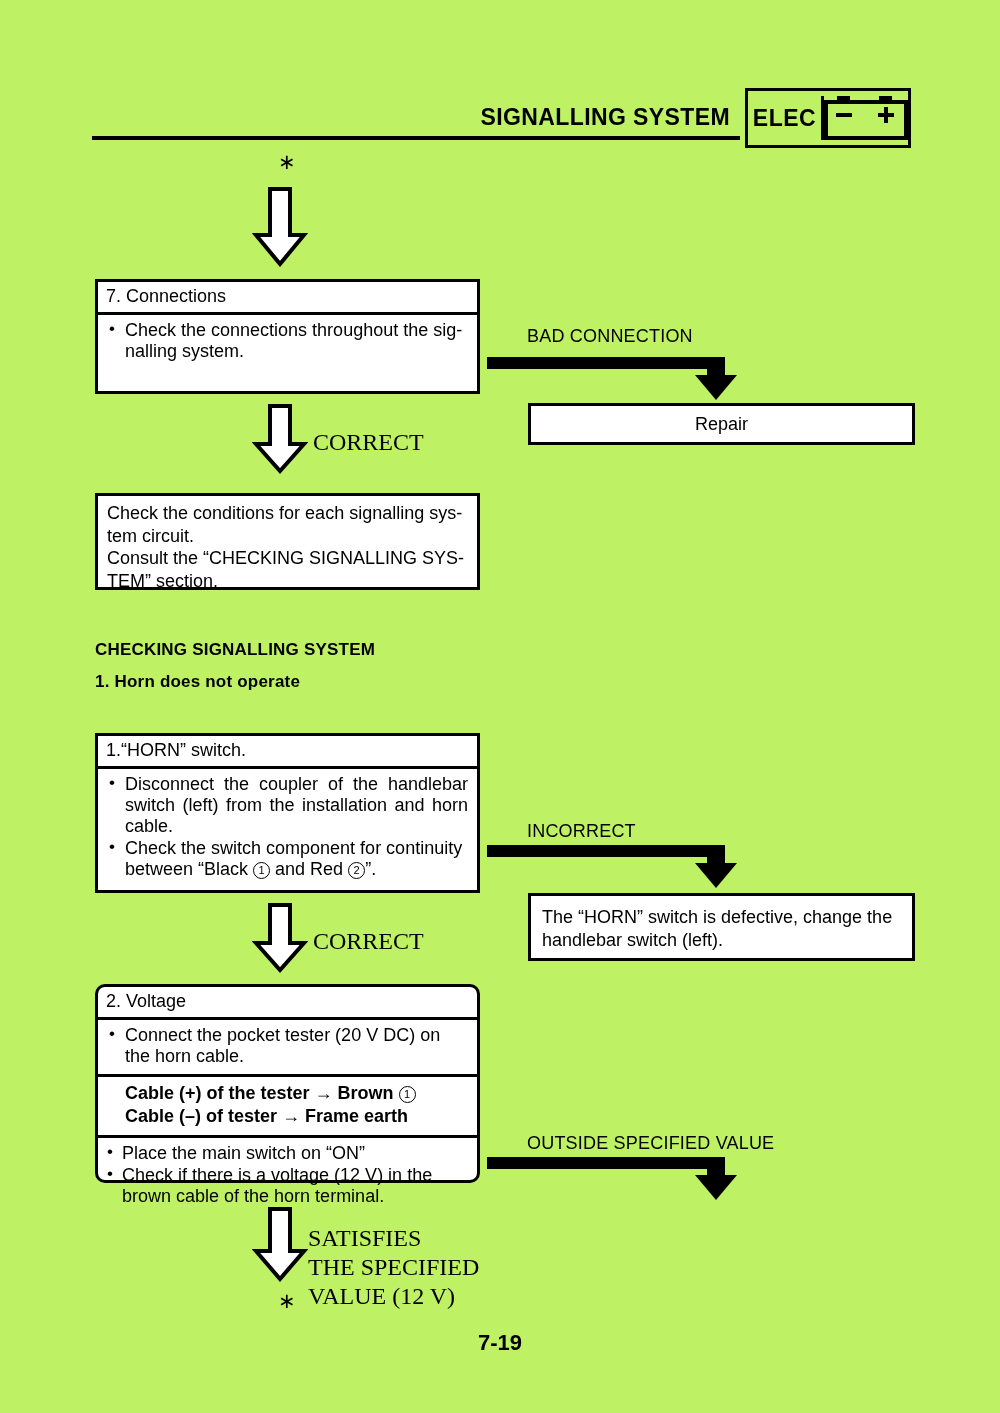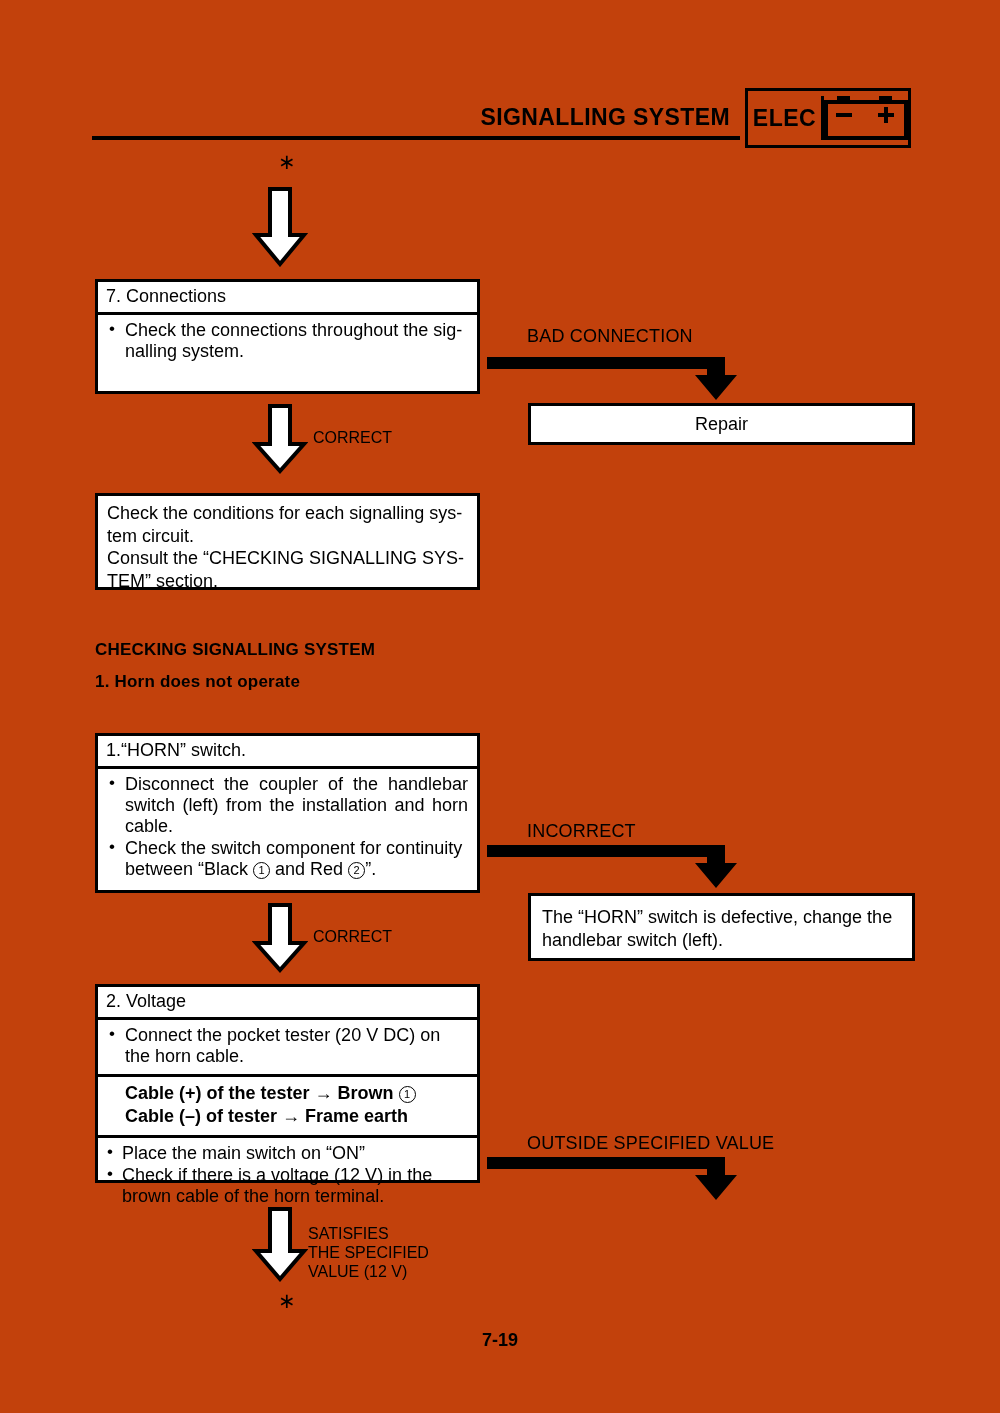--- a/index.html
+++ b/index.html
@@ -9,21 +9,21 @@
   }
   body {
     font-family: "Liberation Sans", sans-serif;
     color: #000000;
   }
   #page {
     position: relative;
     width: 1000px;
     height: 1413px;
     overflow: hidden;
-    background: #c2410c;
+    background: #bef264;
   }
 
   
   .page-title {
     position: absolute;
     left: 400px;
     top: 104px;
     width: 330px;
     text-align: right;
     font-size: 23px;
@@ -150,23 +150,24 @@
     font-weight: bold;
     letter-spacing: 0.2px;
   }
 
   
   .hollow-arrow {
     position: absolute;
   }
   .arrow-label {
     position: absolute;
-    font-size: 16px;
+    font-size: 24px;
     line-height: 1.2;
     white-space: pre-line;
+    font-family: Liberation Serif, serif;
   }
   .asterisk {
     position: absolute;
     font-size: 21px;
     line-height: 1;
   }
 
   
   .solid-arrow {
     position: absolute;
@@ -177,21 +178,21 @@
     letter-spacing: 0.2px;
   }
 
   
   .page-number {
     position: absolute;
     left: 0;
     top: 1330px;
     width: 1000px;
     text-align: center;
-    font-size: 18px;
+    font-size: 22px;
     font-weight: bold;
   }
 </style>
 </head>
 <body>
 
 <div id="page">
 
   <div class="page-title">SIGNALLING SYSTEM</div>
   <div class="header-rule"></div>
@@ -261,21 +262,21 @@
   </svg>
   <div class="box" style="left:528px; top:893px; width:387px; height:68px;">
     <div class="pad-text">The “HORN” switch is defective, change the handlebar switch (left).</div>
   </div>
 
   <svg class="hollow-arrow" style="left:252px; top:903px;" width="56" height="70" viewBox="0 0 56 70">
     <polygon points="18,2 38,2 38,40 52,40 28,67 4,40 18,40" fill="#fff" stroke="#000" stroke-width="4"></polygon>
   </svg>
   <div class="arrow-label" style="left:313px; top:927px;">CORRECT</div>
 
-  <div class="box" style="left:95px; top:984px; width:385px; height:199px;">
+  <div class="box" style="left:95px; top:984px; width:385px; height:199px;border-radius:10px;">
     <div class="box-head">2. Voltage</div>
     <div class="box-sec">
       <ul class="bullets">
         <li>Connect the pocket tester (20 V DC) on the horn cable.</li>
       </ul>
     </div>
     <div class="box-sec">
       <div class="bold-lines">
         <div><span>Cable (+) of the tester → Brown </span><span class="circnum">1</span></div>
         <div>Cable (–) of tester → Frame earth</div>

